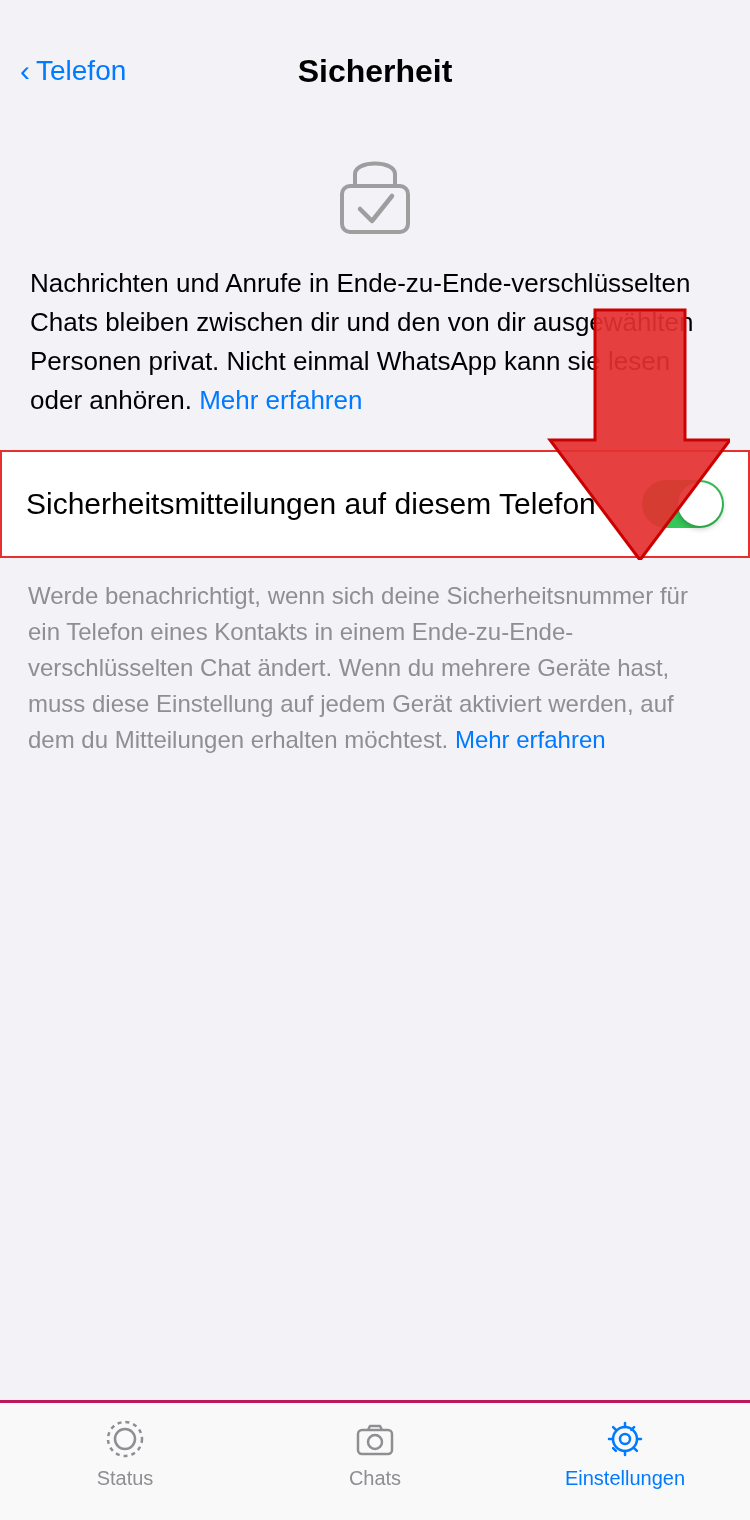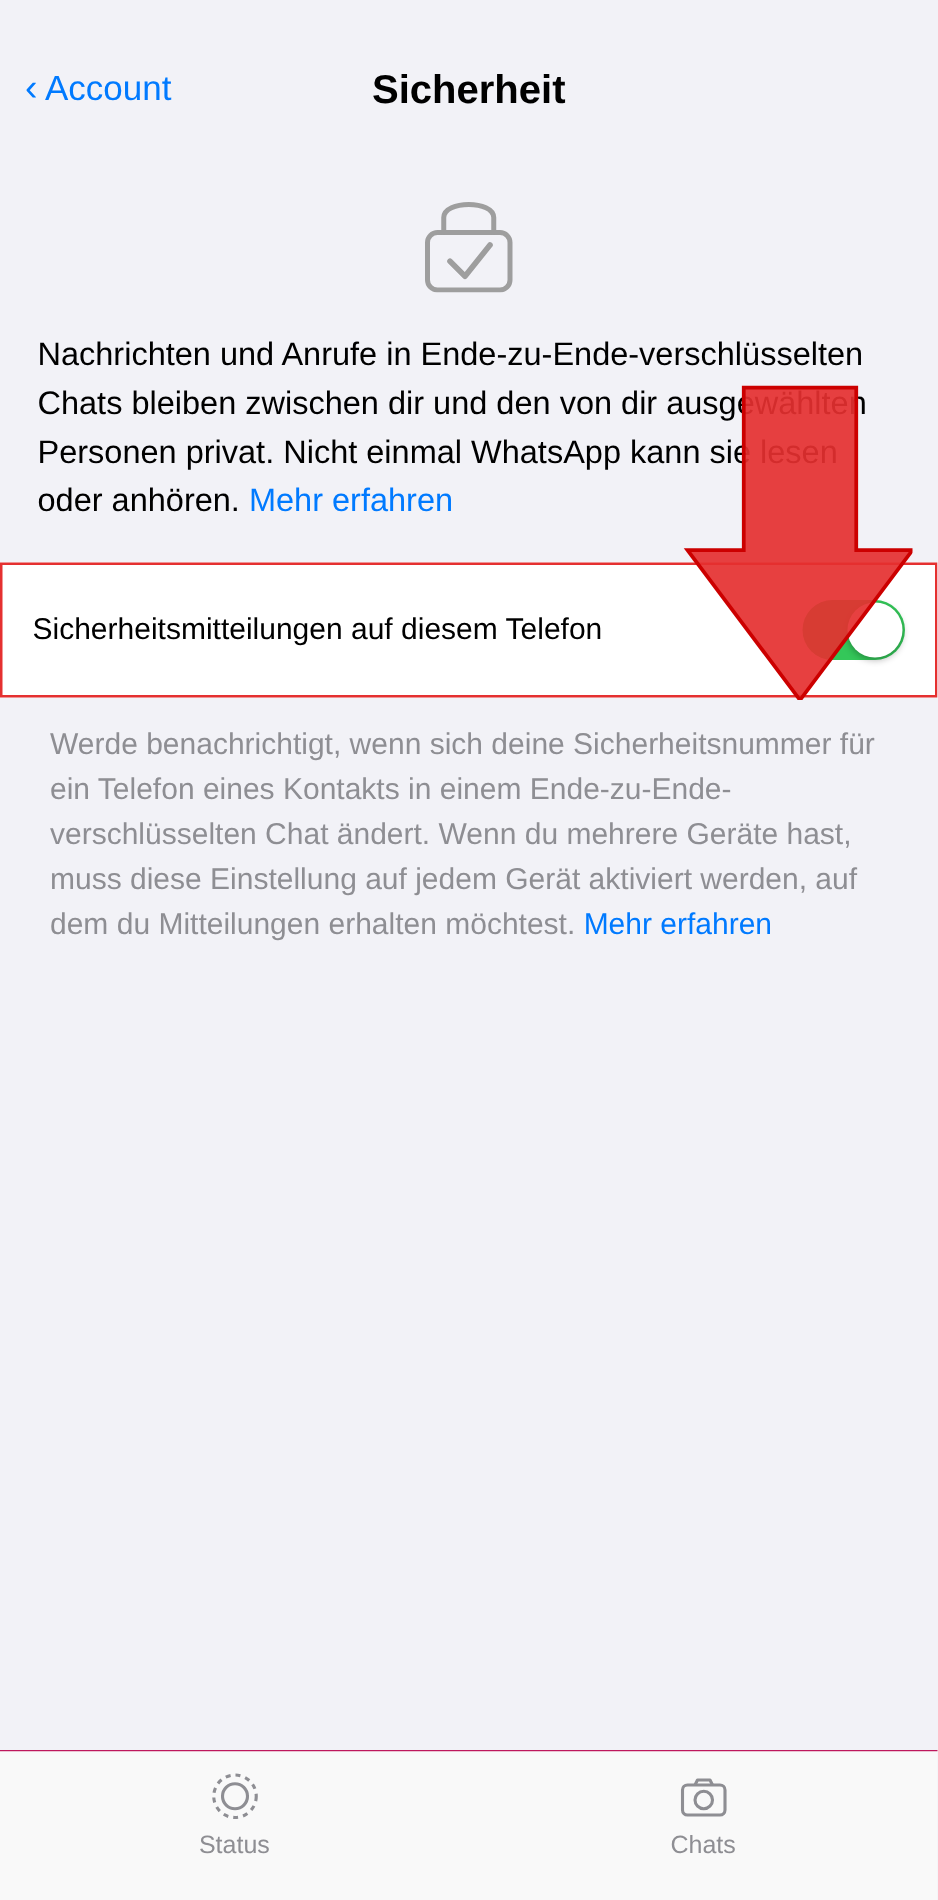--- a/index.html
+++ b/index.html
@@ -75,21 +75,21 @@
     .settings-card {
       background: #fff;
       border: 2.5px solid #e53030;
       margin: 0 0 0 0;
       padding: 28px 24px;
       display: flex;
       align-items: center;
       justify-content: space-between;
     }
     .settings-label {
-      font-size: 24px;
+      font-size: 30px;
       font-weight: 500;
       color: #000;
       flex: 1;
       line-height: 1.35;
     }
 
     
     .toggle-wrap {
       margin-left: 16px;
       flex-shrink: 0;
@@ -108,38 +108,38 @@
       background: #fff;
       border-radius: 50%;
       position: absolute;
       top: 2px;
       right: 2px;
       box-shadow: 0 2px 6px rgba(0,0,0,0.3);
     }
 
     
     .sub-description {
-      padding: 20px 40px 30px;
+      padding: 20px 28px 30px;
       font-size: 24px;
       line-height: 1.5;
       color: #8e8e93;
     }
     .sub-description .link {
       color: #007aff;
     }
 
     
     .tab-bar {
       position: fixed;
       bottom: 0;
       left: 0;
       width: 750px;
       height: 120px;
       background: rgba(249,249,249,0.95);
-      border-top: 1px solid #be185d;
+      border-top: 3px solid #be185d;
       display: flex;
       align-items: flex-start;
       padding-top: 14px;
     }
     .tab-item {
       flex: 1;
       display: flex;
       flex-direction: column;
       align-items: center;
       gap: 6px;
@@ -165,21 +165,21 @@
       pointer-events: none;
       z-index: 10;
     }
   </style>
 </head>
 <body>
 
 <div class="header">
   <div class="back-btn">
     <span class="back-chevron">‹</span>
-    <span class="back-label">Account</span>
+    <span class="back-label">Telefon</span>
   </div>
   <span class="header-title">Sicherheit</span>
 </div>
 
 <div class="lock-area">
   <svg class="lock-icon-svg" viewBox="0 0 90 90" fill="none" xmlns="http://www.w3.org/2000/svg">
 
     <rect x="12" y="42" width="66" height="46" rx="8" stroke="#9e9e9e" stroke-width="4" fill="none"></rect>
 
     <path d="M25 42 V30 C25 16 65 16 65 30 V42" stroke="#9e9e9e" stroke-width="4" fill="none" stroke-linecap="round"></path>
@@ -230,14 +230,24 @@
   <div class="tab-item">
     <svg class="tab-icon" viewBox="0 0 44 44" fill="none" xmlns="http://www.w3.org/2000/svg">
       <rect x="5" y="13" width="34" height="24" rx="4" stroke="#8e8e93" stroke-width="2.5" fill="none"></rect>
       <circle cx="22" cy="25" r="7" stroke="#8e8e93" stroke-width="2.5" fill="none"></circle>
       <path d="M15 13l2-4h10l2 4" stroke="#8e8e93" stroke-width="2.5" fill="none" stroke-linejoin="round"></path>
     </svg>
     <span class="tab-label">Chats</span>
   </div>
 
 
+  <div class="tab-item">
+    <svg class="tab-icon" viewBox="0 0 44 44" fill="none" xmlns="http://www.w3.org/2000/svg">
+      <circle cx="22" cy="22" r="5" stroke="#007aff" stroke-width="2.5" fill="none"></circle>
+      <path d="M22 6v4M22 34v4M6 22h4M34 22h4
+               M10.1 10.1l2.8 2.8M31.1 31.1l2.8 2.8
+               M31.1 10.1l-2.8 2.8M10.1 31.1l2.8 2.8" stroke="#007aff" stroke-width="2.5" stroke-linecap="round"></path>
+      <circle cx="22" cy="22" r="12" stroke="#007aff" stroke-width="2.5" fill="none"></circle>
+    </svg>
+    <span class="tab-label active">Einstellungen</span>
+  </div>
 
 </div>
 
 </body></html>

